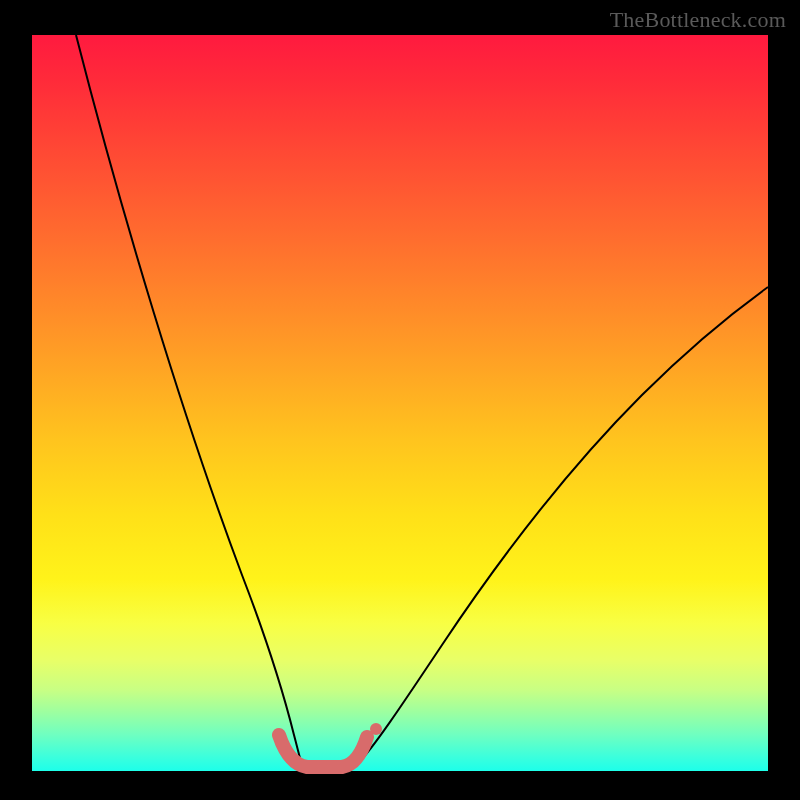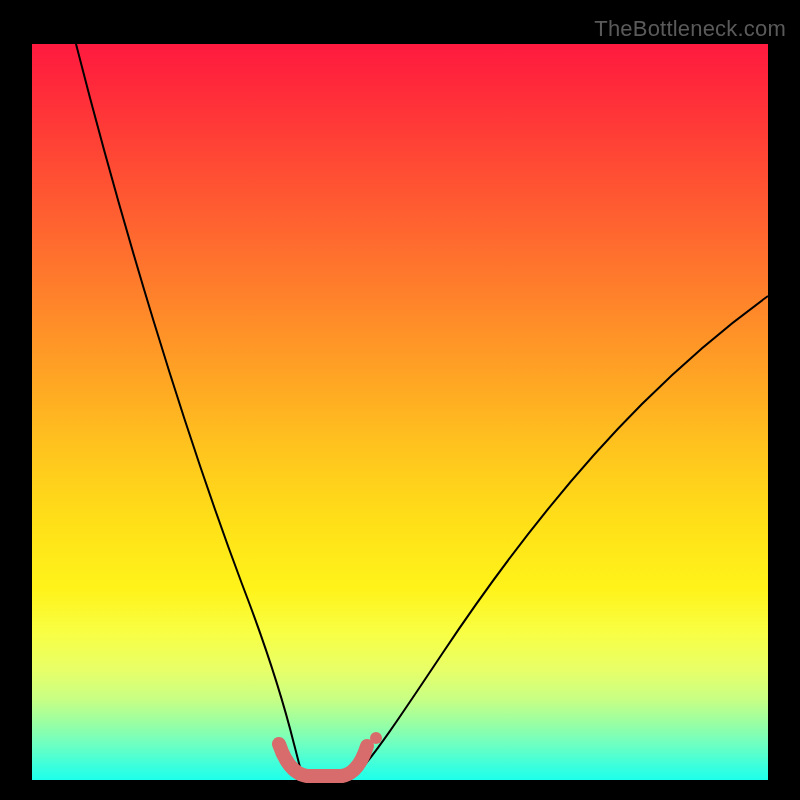--- a/index.html
+++ b/index.html
@@ -6,25 +6,26 @@
     margin: 0;
     padding: 0;
     width: 800px;
     height: 800px;
     background: #000;
     overflow: hidden;
     font-family: Arial, Helvetica, sans-serif;
   }
   .frame {
     position: absolute;
-    top: 12px;
+    top: 3px;
     left: 0;
     width: 800px;
     height: 572px;
     background: #000;
+    font-family: Liberation Serif, serif;
   }
   .plot-area {
     position: absolute;
     top: 32px;
     left: 32px;
     width: 736px;
     height: 736px;
     
     background: linear-gradient(
       to bottom,

